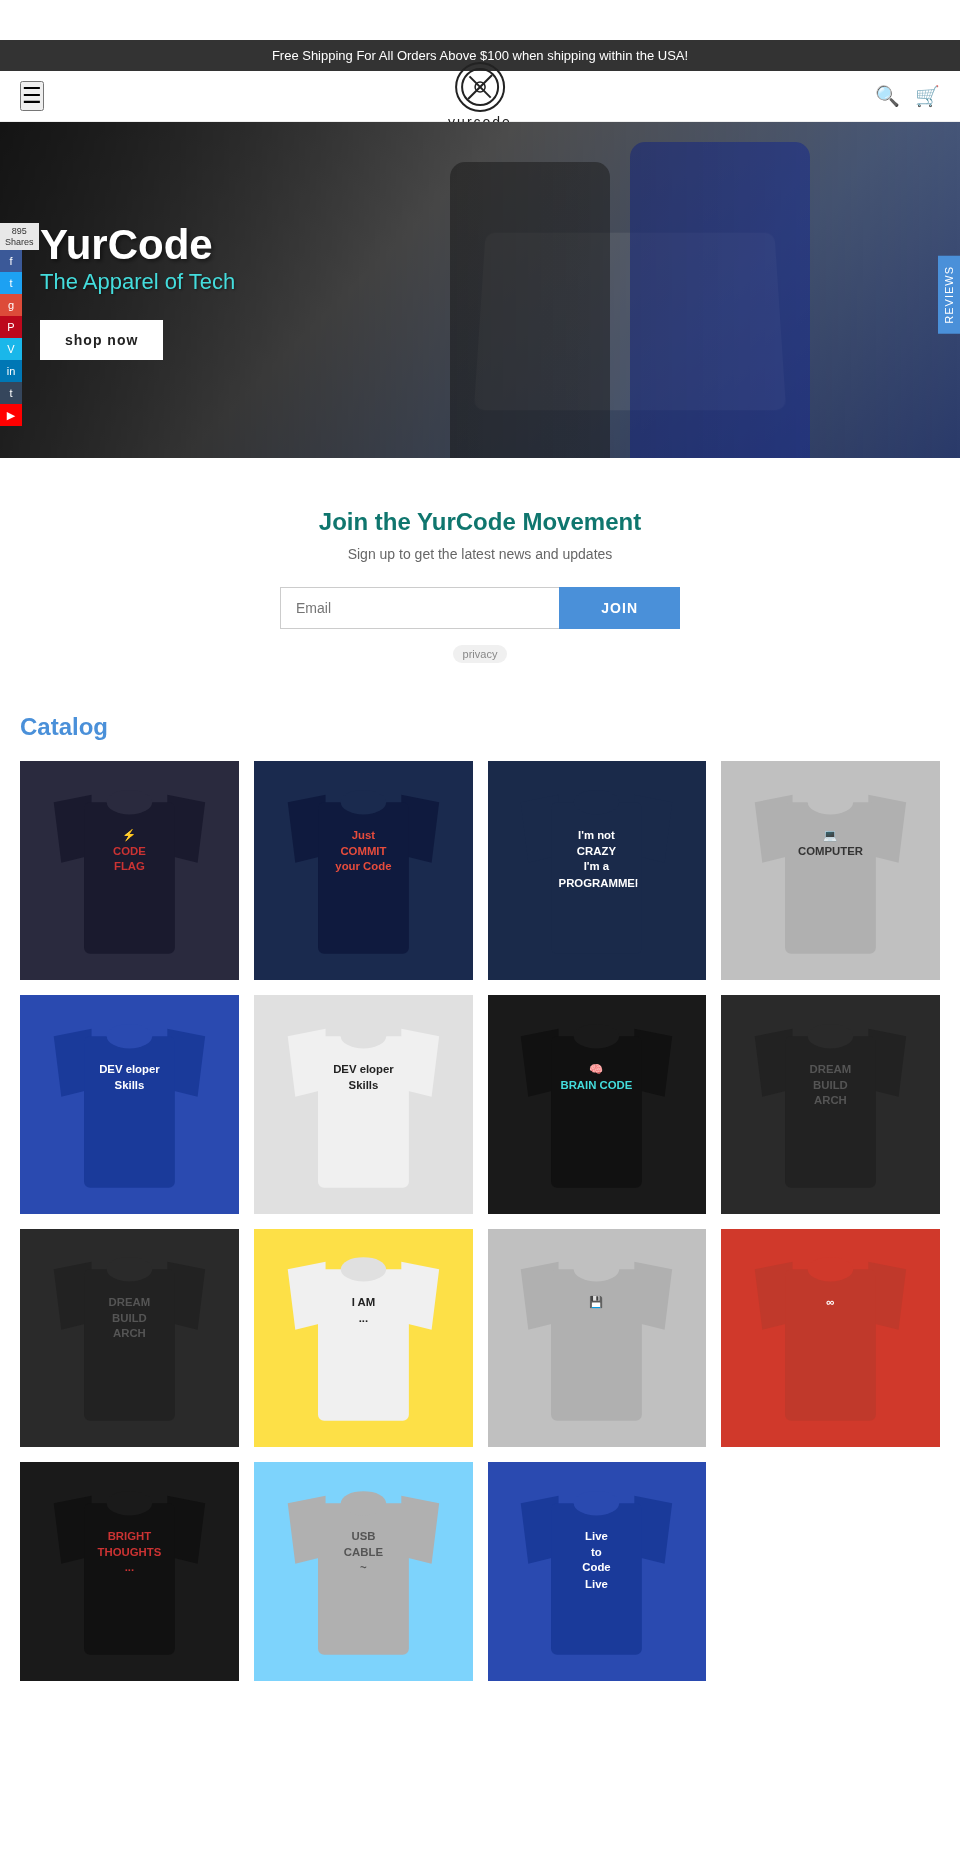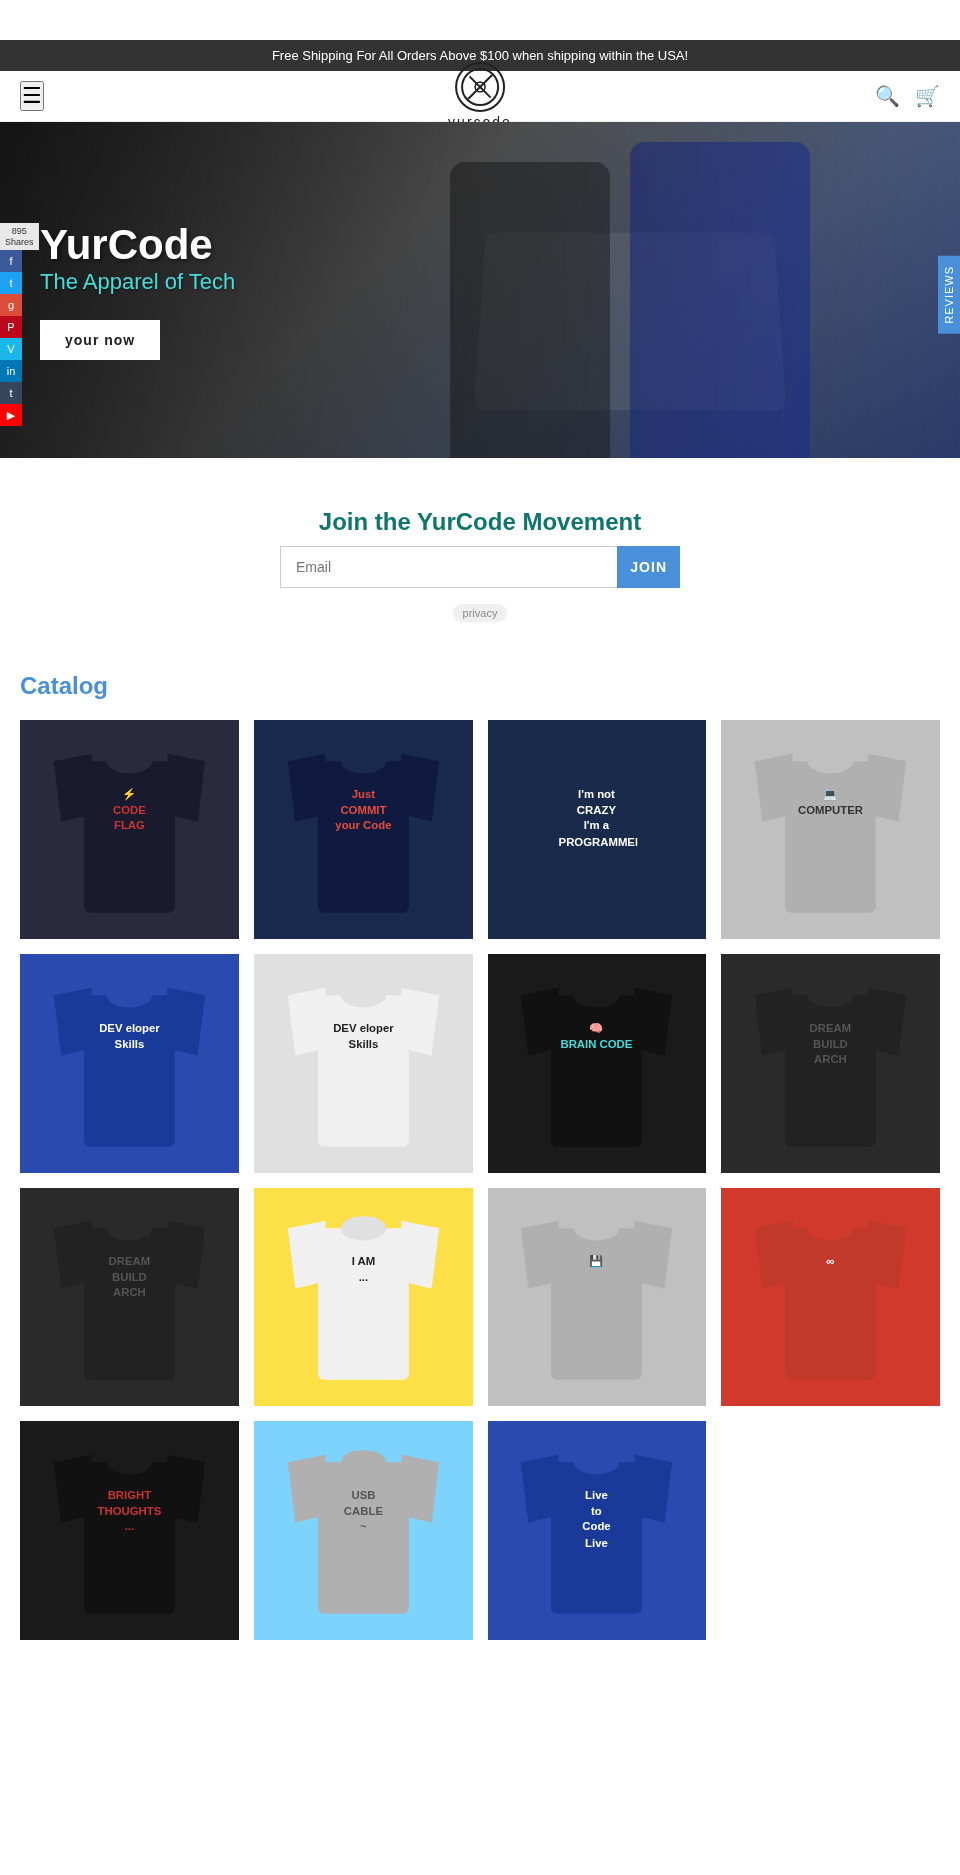--- a/index.html
+++ b/index.html
@@ -185,21 +185,21 @@
       border: 1px solid #ccc;
       padding: 12px 15px;
       font-size: 14px;
       outline: none;
       border-right: none;
     }
     .newsletter-btn {
       background: #4a90d9;
       color: #fff;
       border: none;
-      padding: 12px 13px;
+      padding: 12px 42px;
       font-size: 14px;
       font-weight: bold;
       cursor: pointer;
       letter-spacing: 1px;
     }
     .privacy-link {
       font-size: 11px;
       color: #888;
       background: #f0f0f0;
       padding: 3px 10px;
@@ -288,28 +288,29 @@
     <div class="social-icon social-pi">P</div>
     <div class="social-icon social-vm">V</div>
     <div class="social-icon social-li">in</div>
     <div class="social-icon social-tu">t</div>
     <div class="social-icon social-yt">▶</div>
   </div>
 
   <div class="hero-content">
     <div class="hero-title">YurCode</div>
     <div class="hero-subtitle">The Apparel of Tech</div>
-    <button class="shop-now-btn">your now</button>
+    <button class="shop-now-btn">shop now</button>
   </div>
 
   <div class="reviews-tab">REVIEWS</div>
 </div>
 
 <div class="newsletter">
   <div class="newsletter-title">Join the YurCode Movement</div>
+  <div class="newsletter-subtitle">Sign up to get the latest news and updates</div>
   <div class="newsletter-form">
     <input class="newsletter-input" type="email" placeholder="Email" style="">
     <button class="newsletter-btn">JOIN</button>
   </div>
   <div class="privacy-link">privacy</div>
 </div>
 
 <div class="catalog">
   <div class="catalog-title">Catalog</div>
   <div class="catalog-grid" id="catalog-grid">

